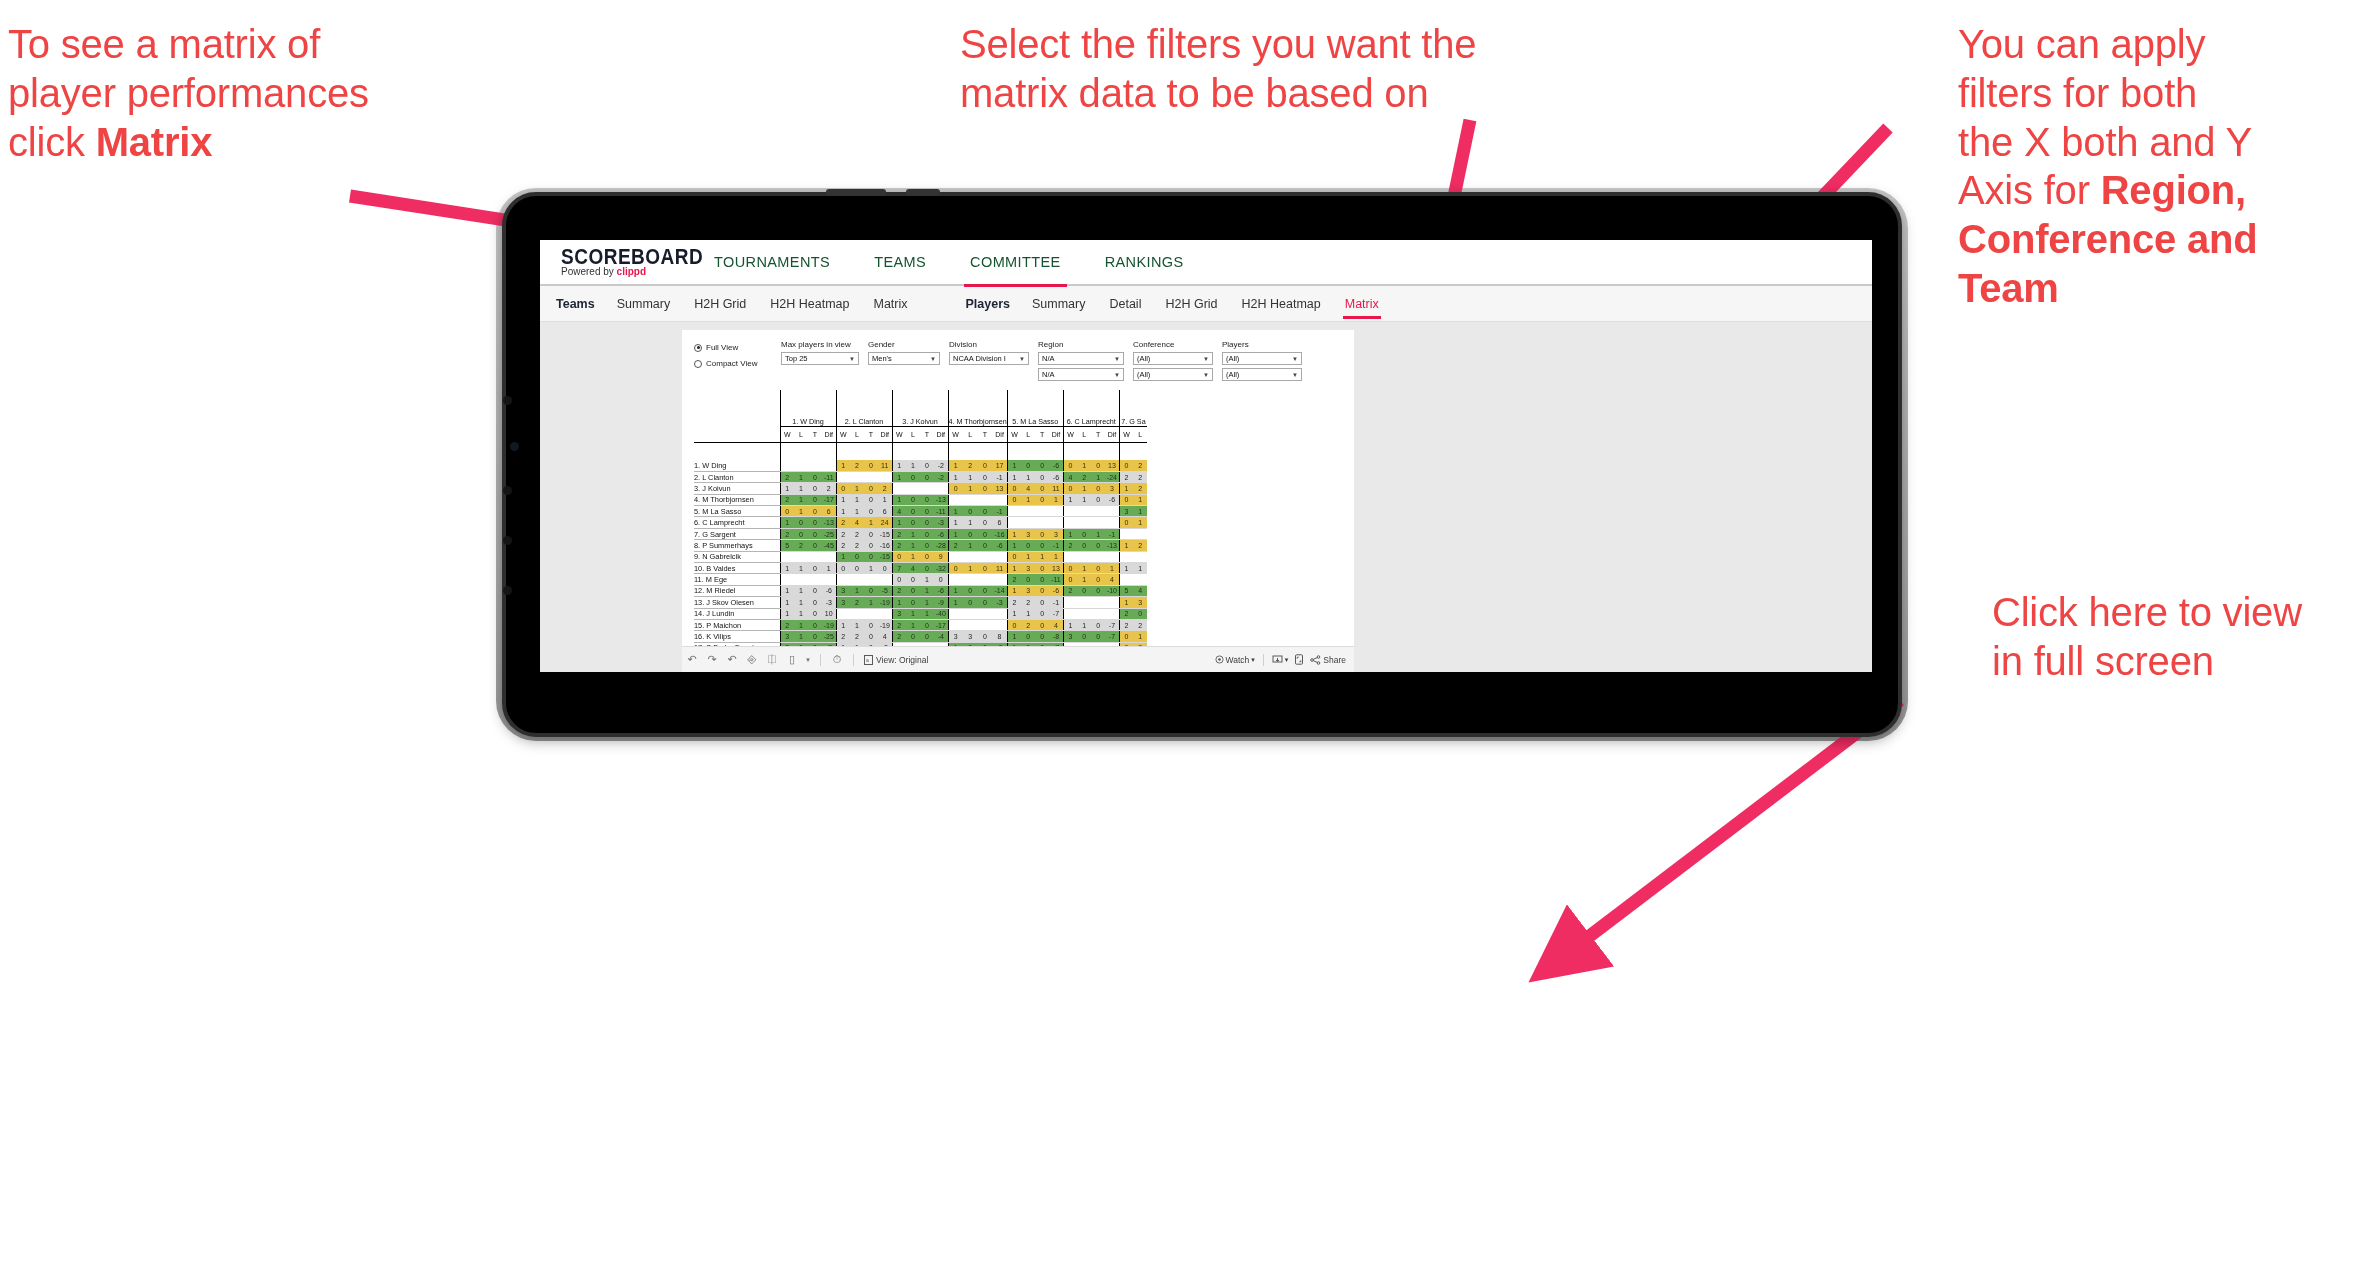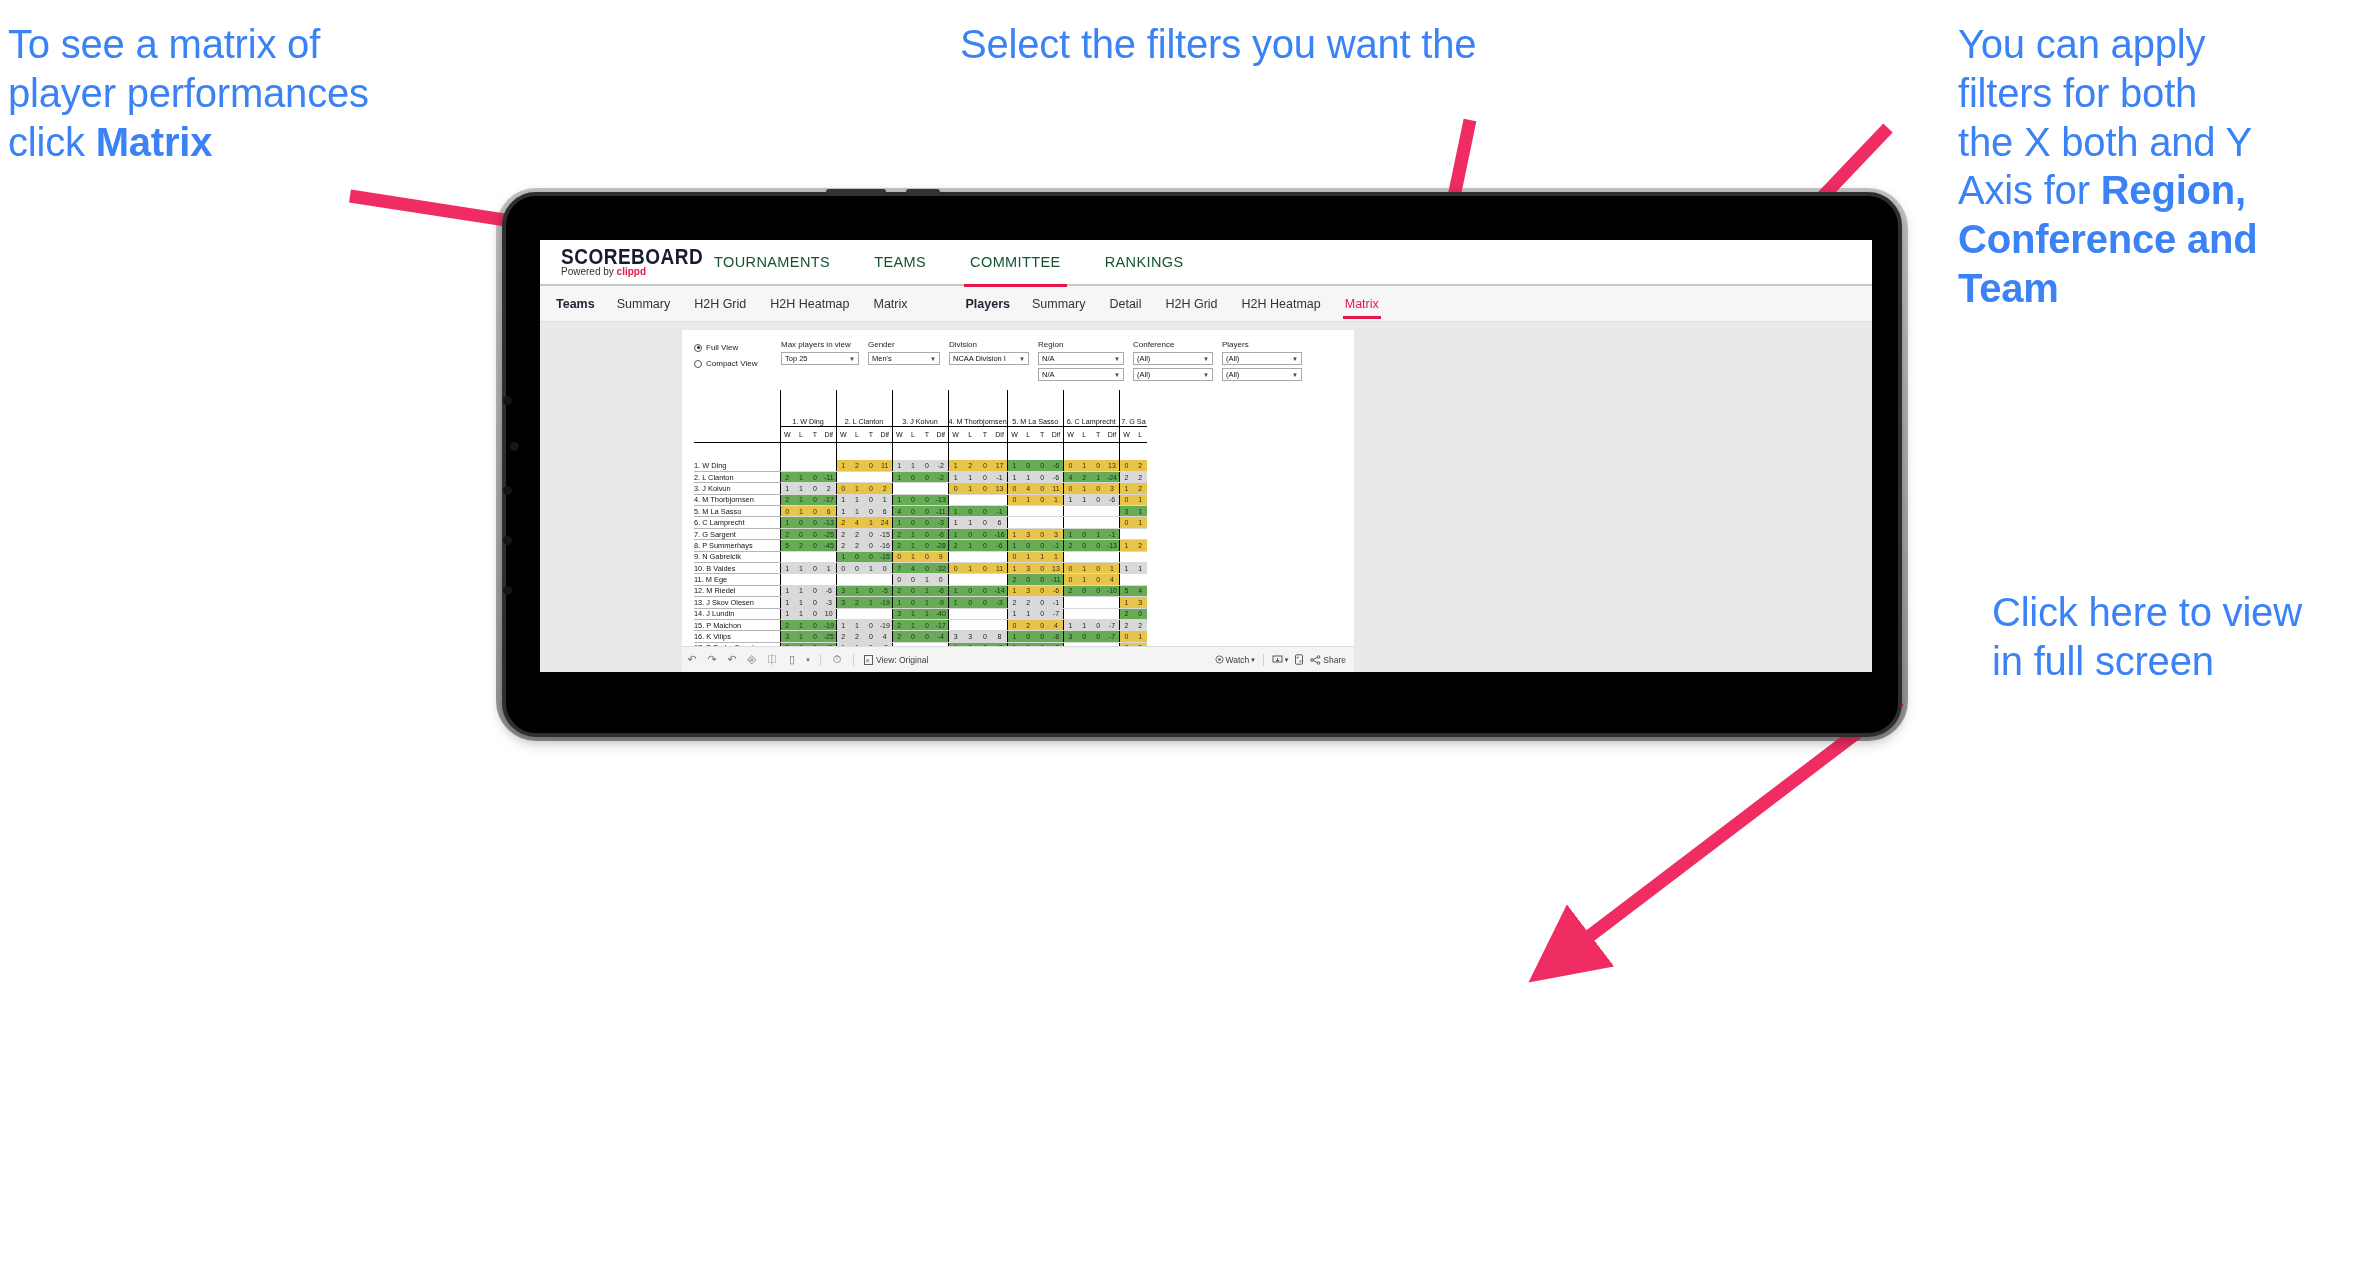--- a/index.html
+++ b/index.html
@@ -10,21 +10,21 @@
     font-family: "Liberation Sans", sans-serif;
     position: relative;
     overflow: hidden;
   }
 
   
   .annot {
     position: absolute;
     font-size: 40px;
     line-height: 1.22;
-    color: #3b82f6;
+    color: #ef4444;
     font-family: "Liberation Sans", sans-serif;
     letter-spacing: -0.2px;
   }
   .annot b { font-weight: 700; }
   #annot-left   { left: 8px;    top: 20px;  width: 520px; }
   #annot-mid    { left: 960px;  top: 20px;  width: 800px; text-align:left; }
   #annot-right  { left: 1958px; top: 20px;  width: 420px; }
   #annot-full   { left: 1992px; top: 588px; width: 440px; }
 
   svg.arrows { position:absolute; left:0; top:0; width:2378px; height:1280px; pointer-events:none; }
@@ -179,20 +179,21 @@
 <body>
 
 <div class="annot" id="annot-left">
   <div>To see a matrix of</div>
   <div>player performances</div>
   <div><span>click </span><b>Matrix</b></div>
 </div>
 
 <div class="annot" id="annot-mid">
   <div>Select the filters you want the</div>
+  <div>matrix data to be based on</div>
 </div>
 
 <div class="annot" id="annot-right">
   <div>You  can apply</div>
   <div>filters for both</div>
   <div>the X both and Y</div>
   <div><span>Axis for </span><b>Region,</b></div>
   <div><b>Conference and</b></div>
   <div><b>Team</b></div>
 </div>

